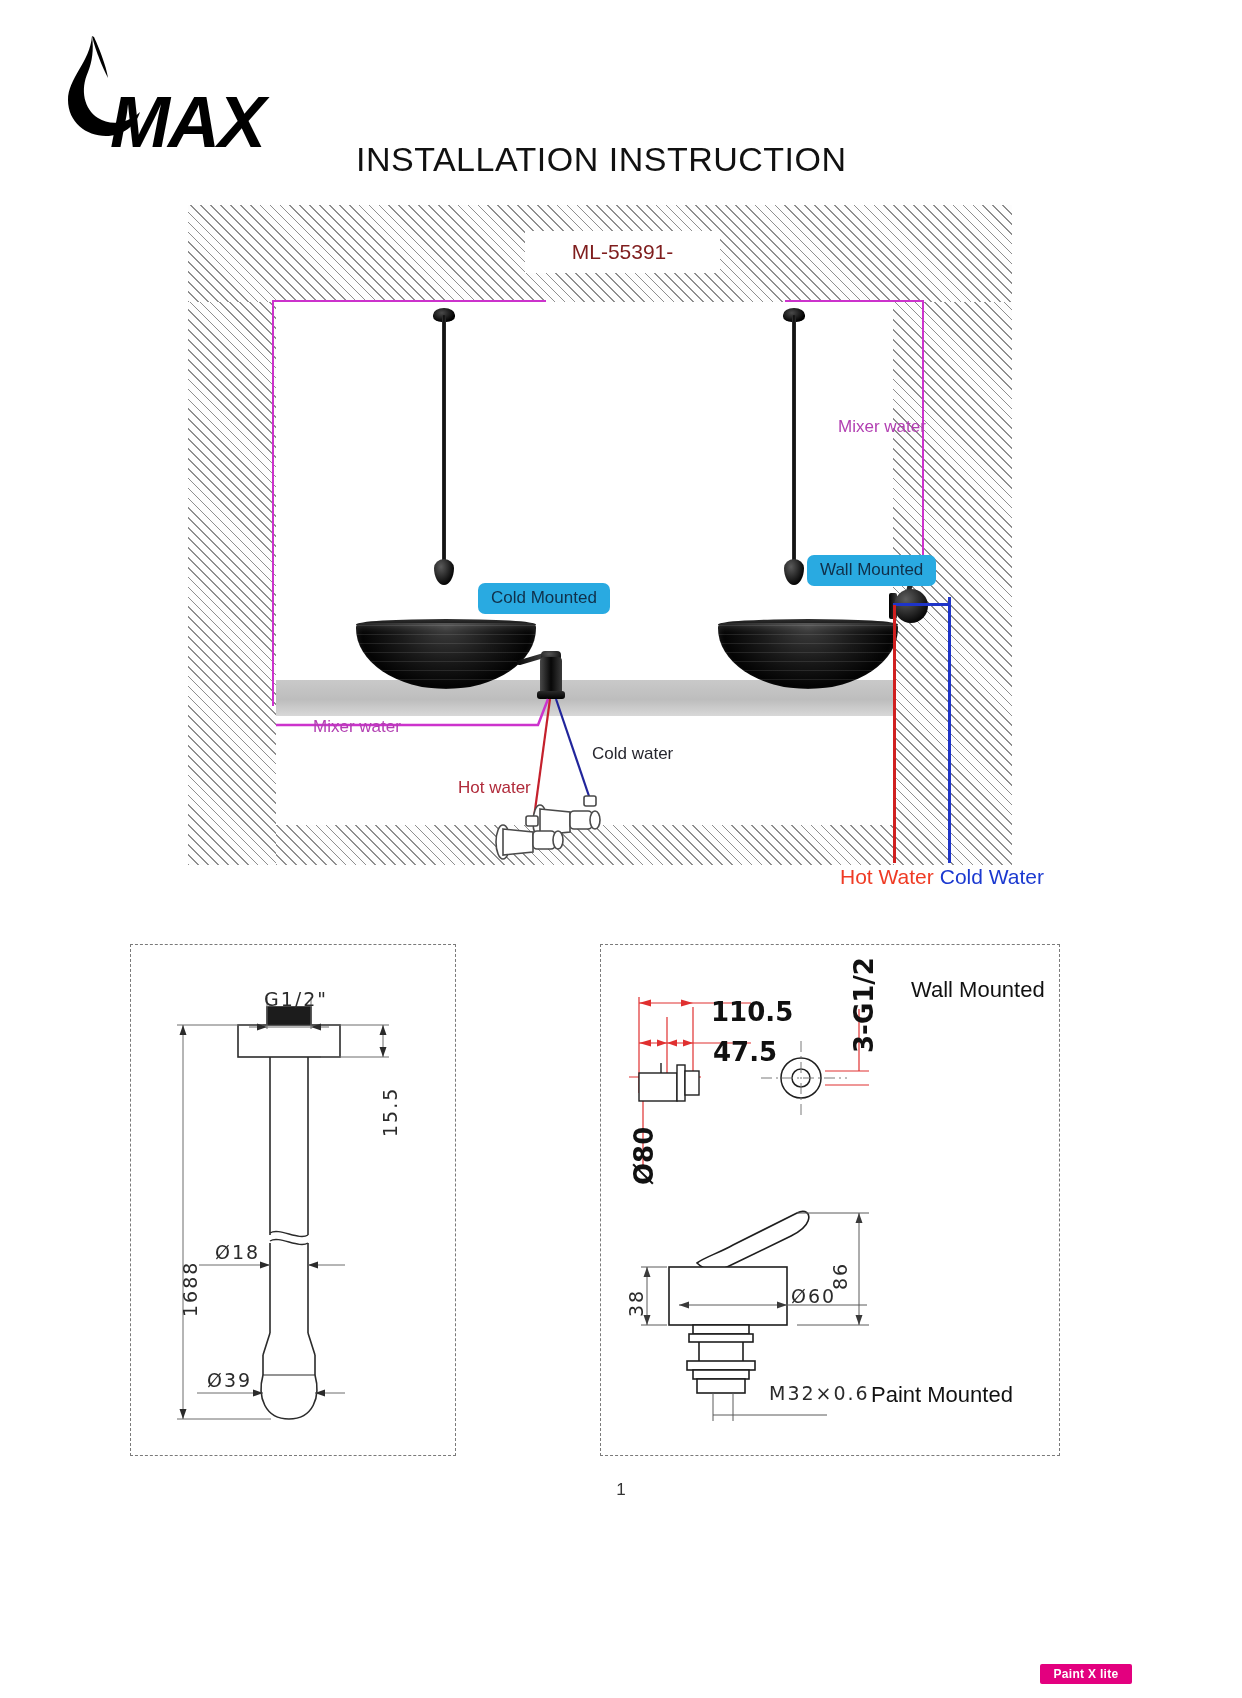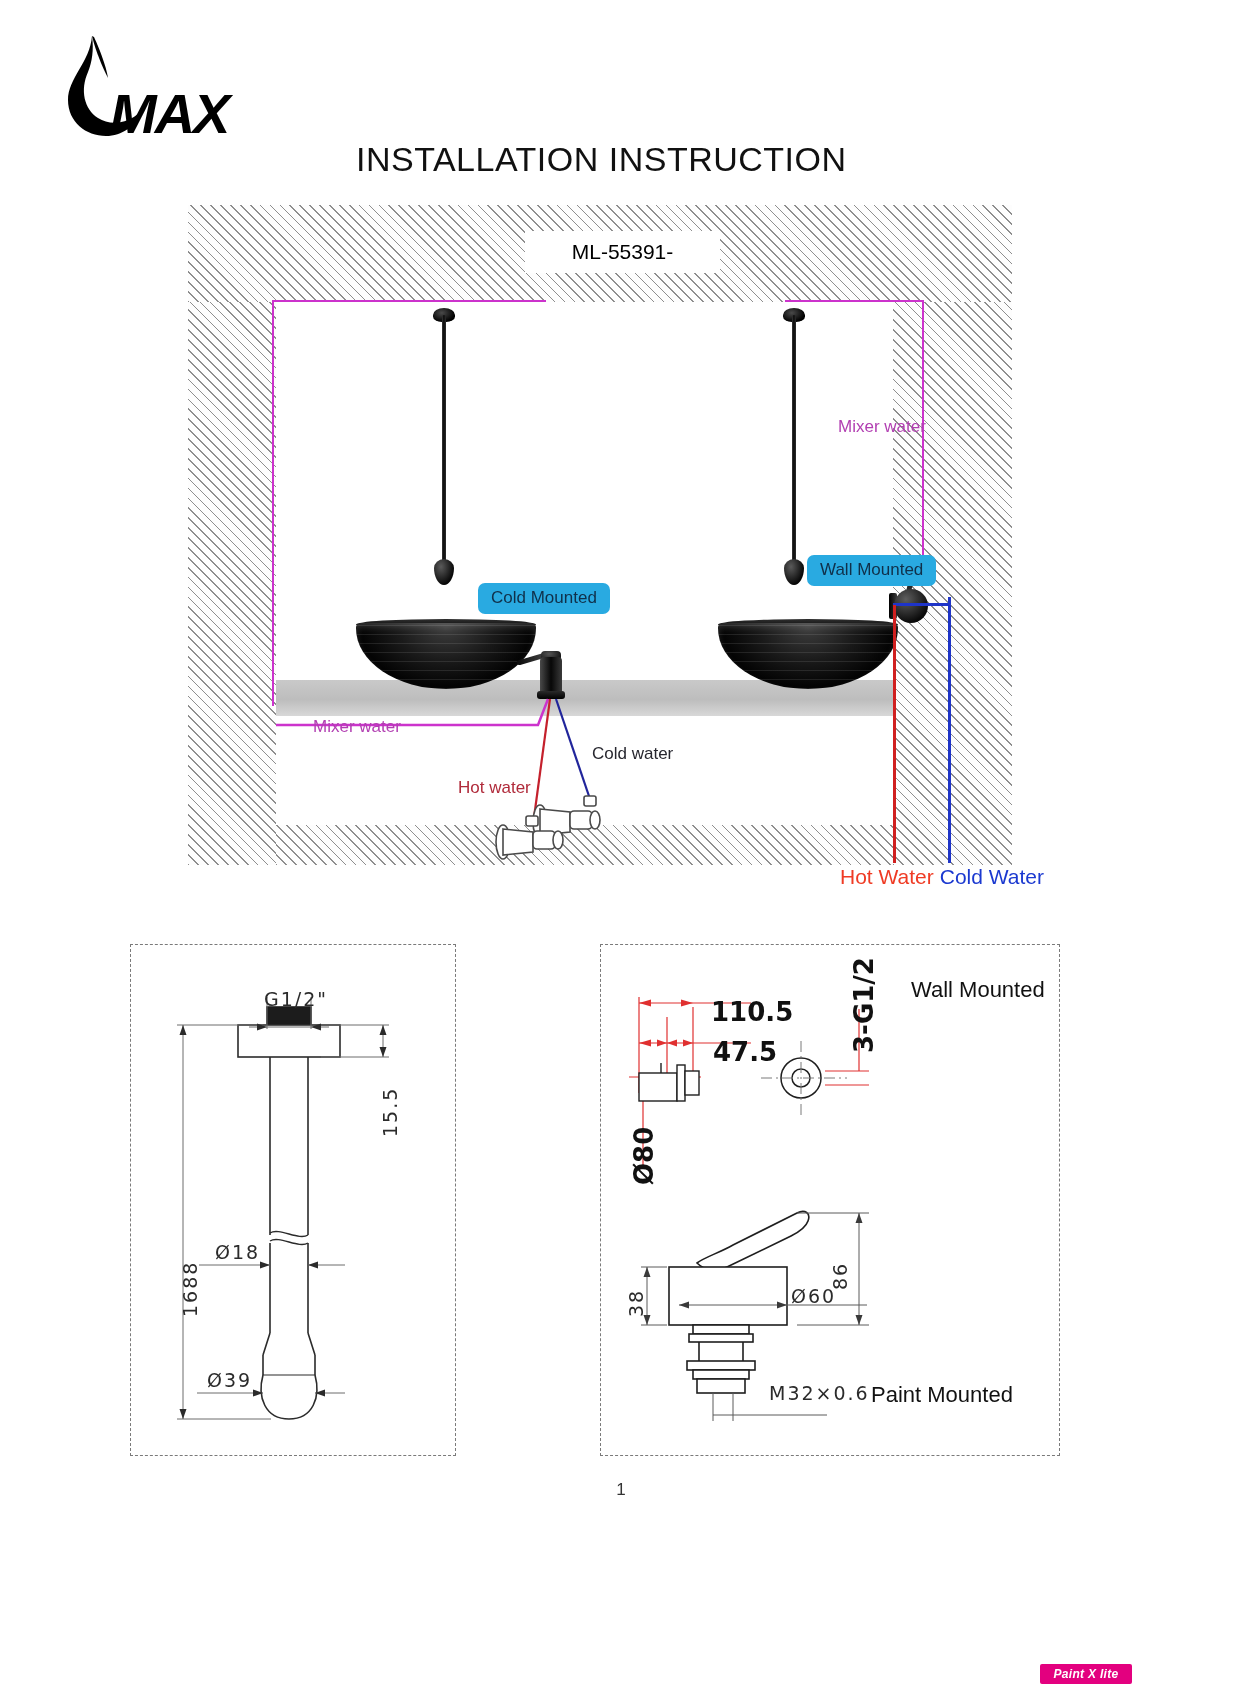--- a/index.html
+++ b/index.html
@@ -22,21 +22,21 @@
     top: 28px;
     width: 210px;
     height: 120px;
   }
   #logo-text {
     position: absolute;
     left: 110px;
     top: 86px;
     font-family: "Liberation Sans", sans-serif;
     font-weight: bold;
-    font-size: 56px;
+    font-size: 72px;
     font-style: italic;
     letter-spacing: -2px;
     color: #000;
     line-height: 1;
   }
   #page-title {
     position: absolute;
     left: 322px;
     top: 140px;
     font-size: 34px;
@@ -72,21 +72,21 @@
     position: absolute;
     left: 337px;
     top: 26px;
     width: 195px;
     height: 42px;
     background: #ffffff;
     display: flex;
     align-items: center;
     justify-content: center;
     font-size: 21px;
-    color: #000000;
+    color: #7f1d1d;
   }
 
   
   #counter {
     position: absolute;
     left: 88px;
     top: 475px;
     width: 617px;
     height: 36px;
     background: linear-gradient(180deg,#c9c9c9 0%, #bdbdbd 55%, #d8d8d8 100%);
@@ -315,21 +315,20 @@
     height: 20px;
     background: #e3007f;
     color: #fff;
     font-size: 12px;
     font-weight: bold;
     display: flex;
     align-items: center;
     justify-content: center;
     border-radius: 2px;
     letter-spacing: 0.3px;
-    font-style: italic;
   }
 </style>
 </head>
 <body>
 
 <div id="logo">
   <svg width="210" height="120" viewBox="0 0 210 120">
     <path d="M30 8 C28 34, 6 50, 6 72 C6 94, 24 108, 44 108 C60 108, 74 98, 78 84
              C66 96, 48 98, 36 90 C22 81, 18 62, 26 44 C30 34, 32 22, 30 8 Z" fill="#000"></path>
     <path d="M30 8 C34 24, 40 38, 46 50 C44 38, 38 22, 32 9 Z" fill="#000"></path>

